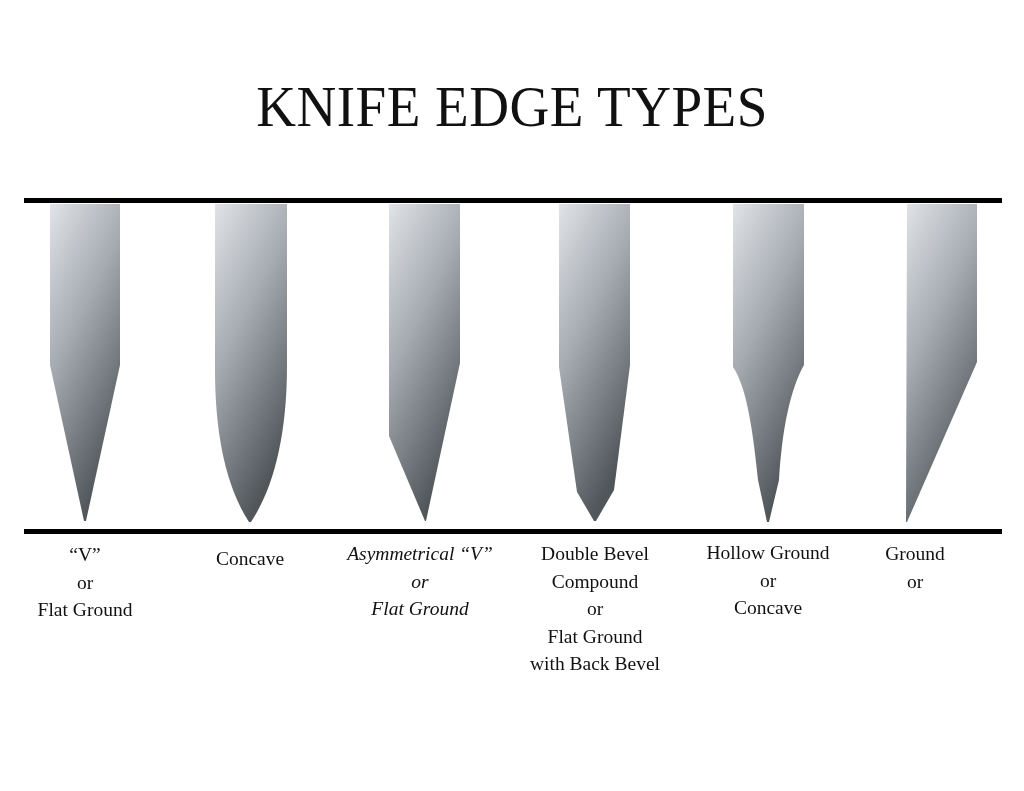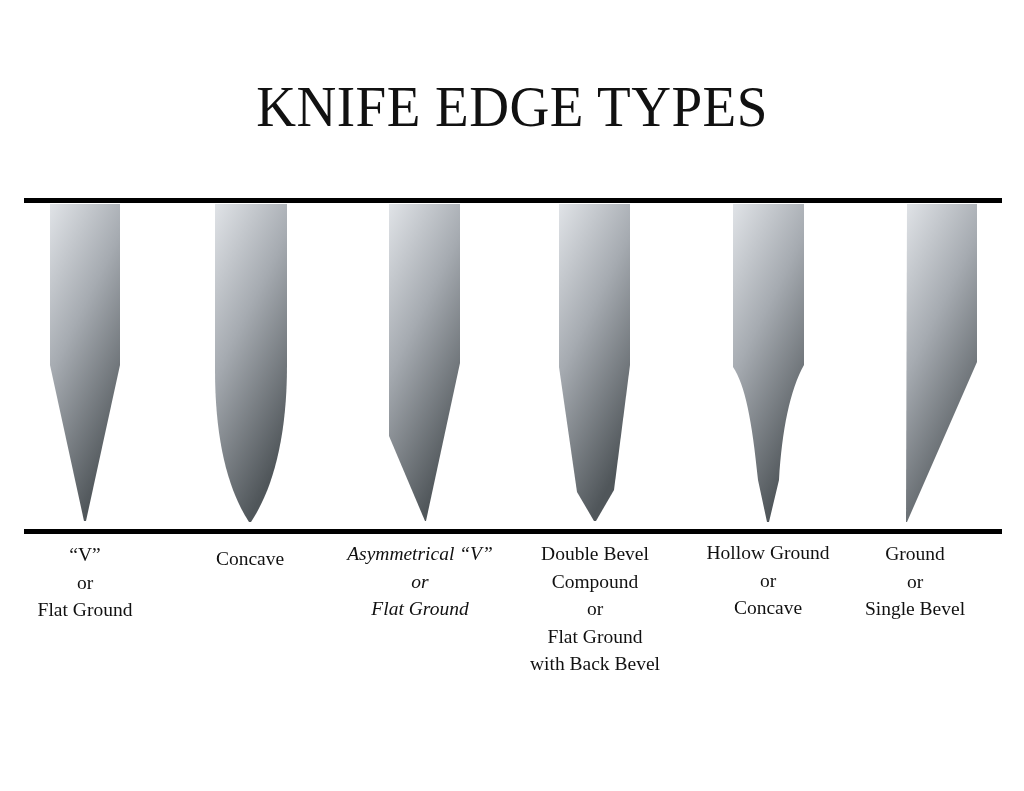--- a/index.html
+++ b/index.html
@@ -67,14 +67,13 @@
 
 <div class="label" style="left:688px; top:539px; width:160px;text-align:center;">
   <span>Hollow Ground</span>
   <span>or</span>
   <span>Concave</span>
 </div>
 
 <div class="label" style="left:850px; top:540px; width:130px;">
   <span>Ground</span>
   <span>or</span>
-  <span>Single Bevel</span>
 </div>
 
 </body></html>

